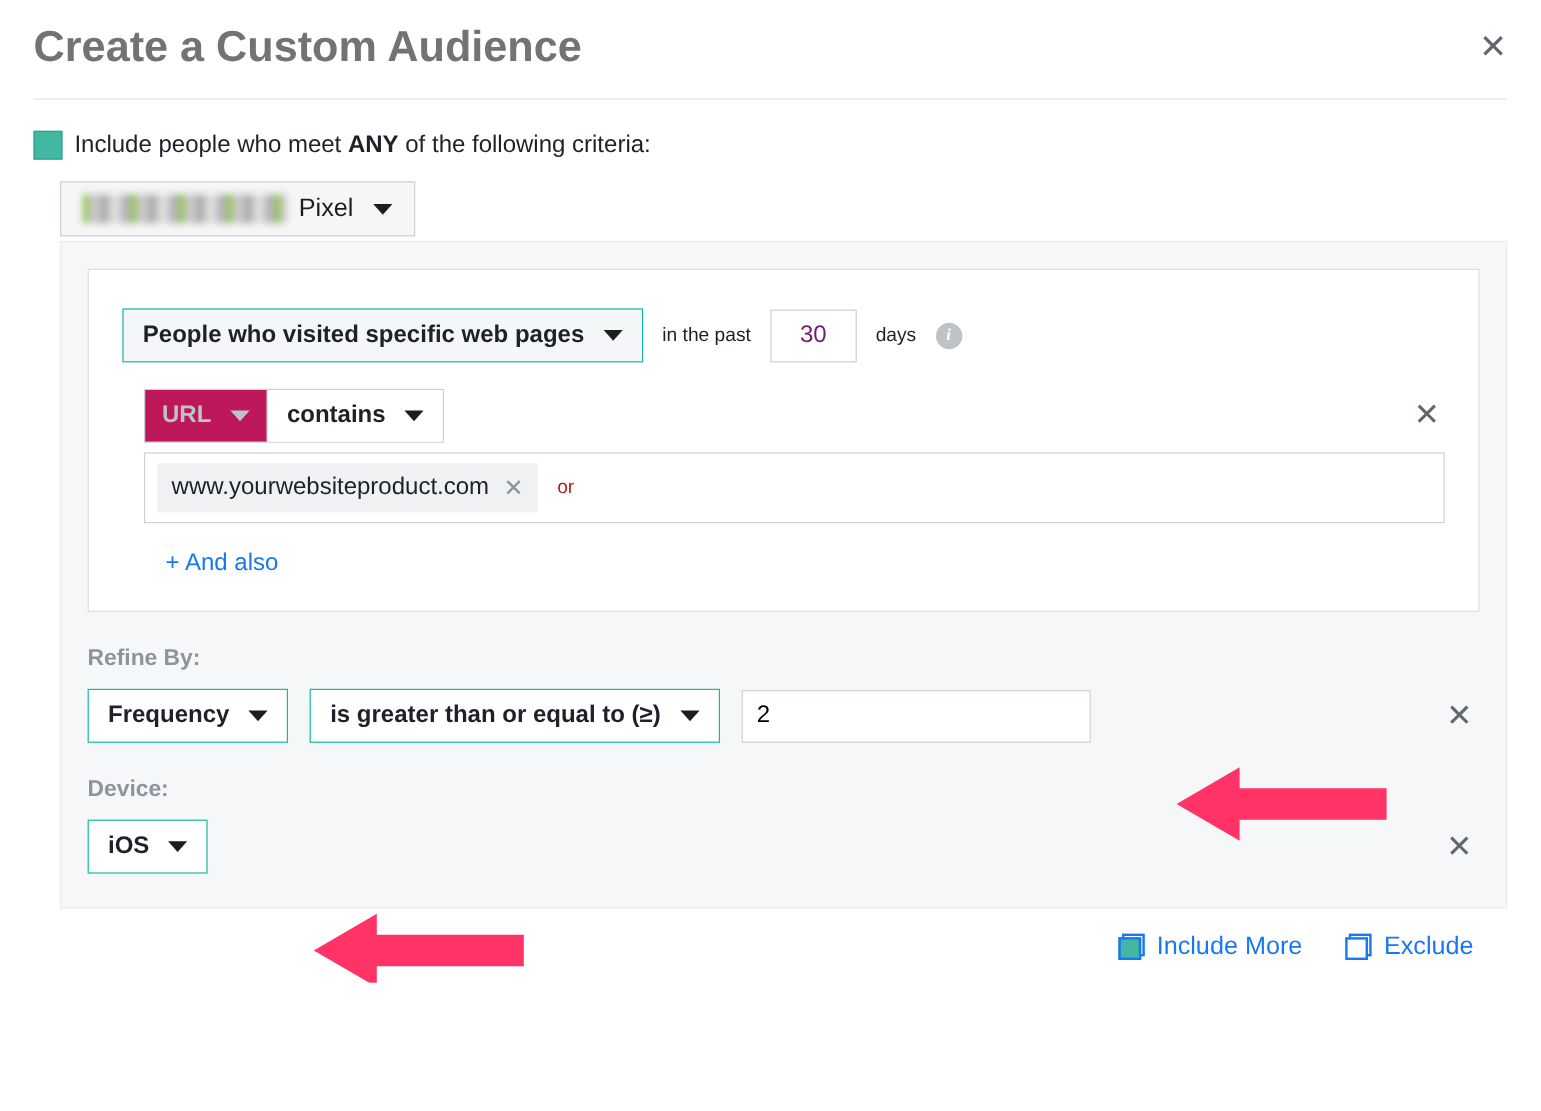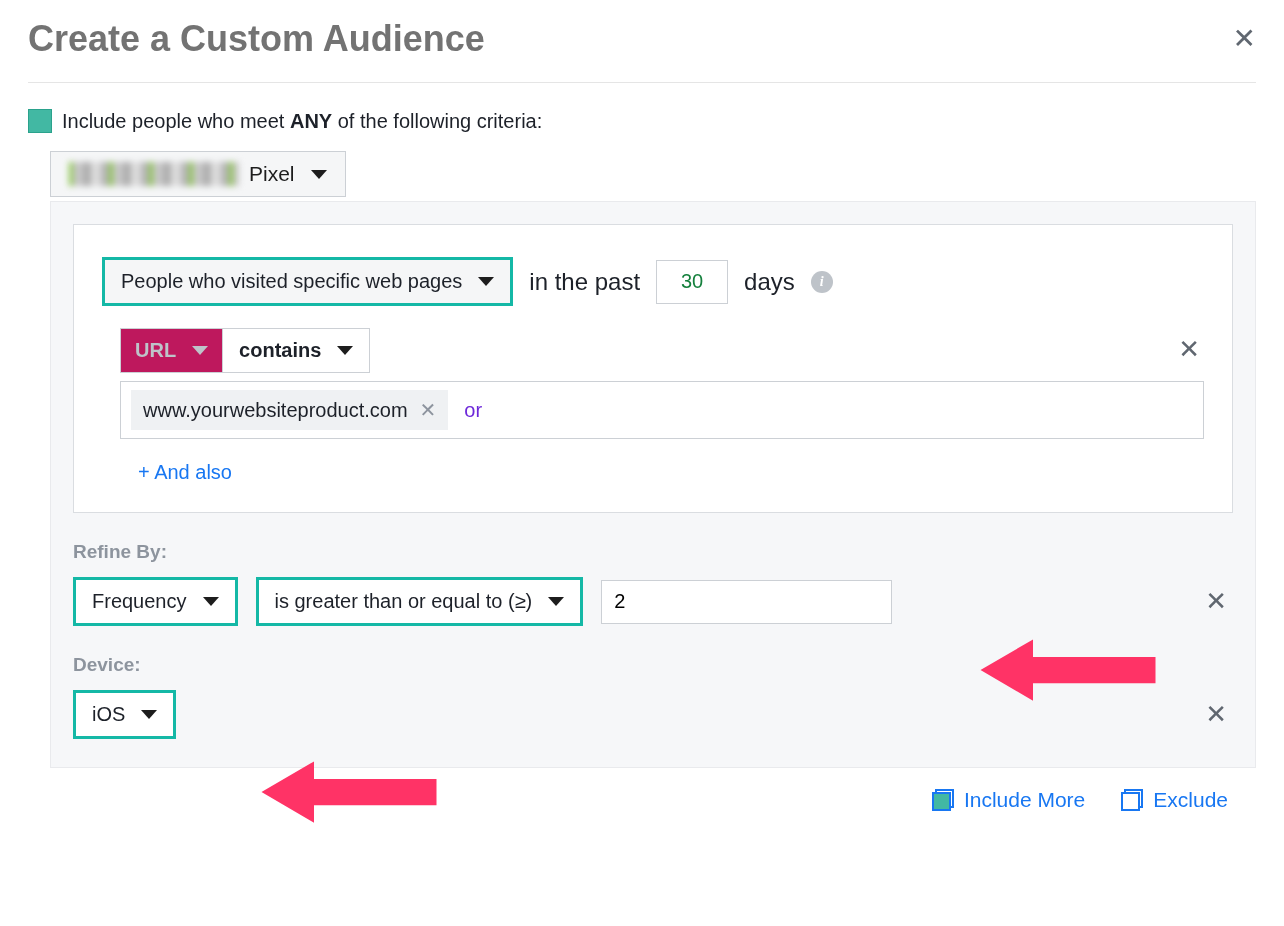--- a/index.html
+++ b/index.html
@@ -90,45 +90,45 @@
   .inner-card {
     background: #fff;
     border: 1px solid #dadde1;
     padding: 32px 28px 28px 28px;
   }
   .row { display: flex; align-items: center; gap: 16px; flex-wrap: wrap; }
   .dropdown {
     display: inline-flex;
     align-items: center;
     gap: 10px;
-    border: 3px solid #14b8a6;
+    border: 1px solid #14b8a6;
     background: #f5f6f7;
     padding: 10px 16px;
     font-size: 20px;
-    font-weight: 400;
+    font-weight: 700;
     color: #1d2129;
     cursor: pointer;
   }
   .dropdown.url-dd {
     color: #bec3c9;
     font-weight: 600;
     padding: 10px 14px;
     border-right: none;
   }
   .plain-text {
-    font-size: 24px;
+    font-size: 16px;
     color: #1d2129;
   }
   .num-input {
     width: 72px;
     height: 44px;
     border: 1px solid #ccd0d5;
     text-align: center;
     font-size: 20px;
-    color: #15803d;
+    color: #701a75;
   }
   .info-icon {
     width: 22px; height: 22px;
     border-radius: 50%;
     background: #bec3c9;
     color: #fff;
     font-family: Georgia, serif;
     font-style: italic;
     font-weight: bold;
     font-size: 14px;
@@ -170,21 +170,21 @@
     background: #eff1f3;
     padding: 8px 12px;
     font-size: 20px;
     color: #1d2129;
   }
   .chip-x {
     color: #8d949e;
     font-size: 20px;
     cursor: pointer;
   }
-  .or-text { color: #6d28d9; font-size: 20px; }
+  .or-text { color: #b91c1c; font-size: 16px; }
   .and-also {
     margin-top: 22px;
     margin-left: 18px;
     color: #1877f2;
     font-size: 20px;
     cursor: pointer;
   }
   .section-label {
     font-size: 19px;
     font-weight: 600;

